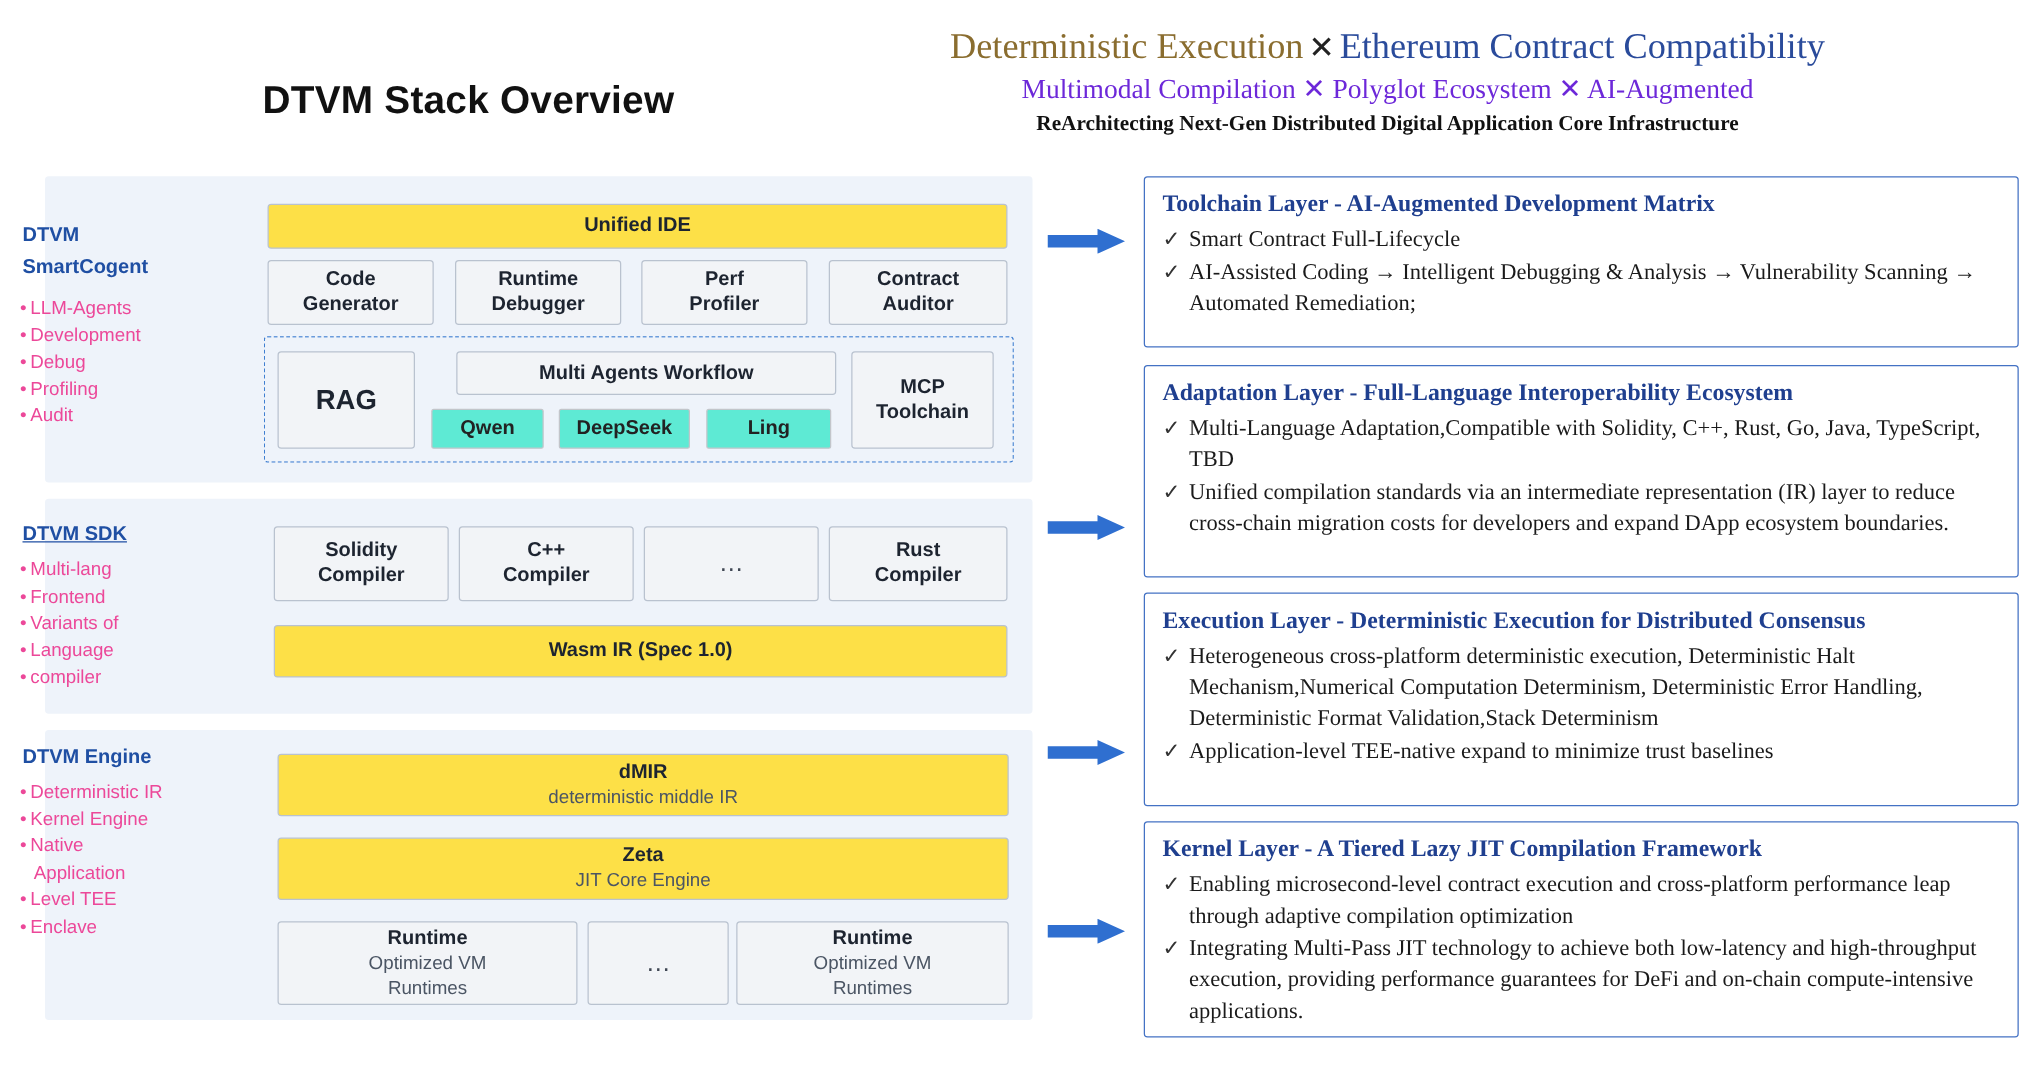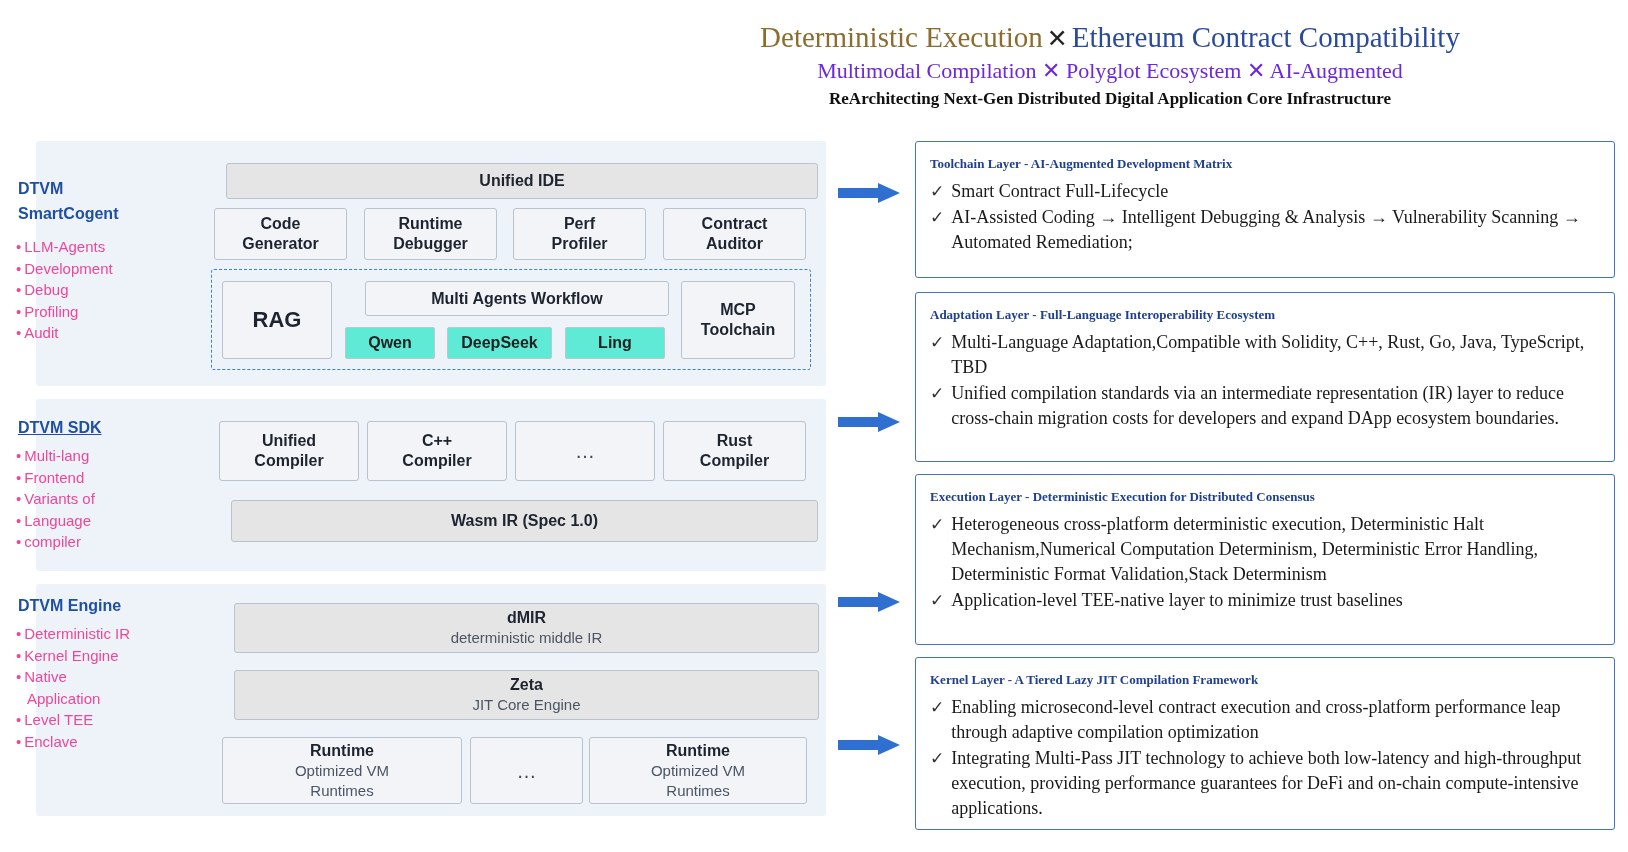--- a/index.html
+++ b/index.html
@@ -103,21 +103,21 @@
   }
   .box.strong {
     color: #1d2430;
     font-weight: bold;
   }
   .box .sub {
     font-weight: normal;
     color: #4b5564;
     font-size: 15px;
   }
-  .box.white { background: #e5e5e5; margin-left: 12px; }
+  .box.white { background: #fde047; }
   .box.gray-pill {
     background: #5eead4;
     border: 1px solid #c2c5ca;
     font-weight: bold;
     color: #222;
     border-radius: 2px;
   }
 
   .dashed-region {
     position: absolute;
@@ -138,21 +138,21 @@
     position: absolute;
     border: 1.4px solid #4472c4;
     border-radius: 3px;
     background: #ffffff;
     box-sizing: border-box;
     padding: 10px 14px 10px 14px;
     font-family: "Liberation Serif", serif;
   }
   .card-title {
     color: #1f3f8f;
-    font-size: 13px;
+    font-size: 19px;
     font-weight: bold;
     margin-bottom: 3px;
     line-height: 24px;
   }
   .card-item {
     display: flex;
     align-items: flex-start;
     font-size: 18px;
     line-height: 25px;
     color: #1a1a1a;
@@ -164,20 +164,21 @@
     flex: 0 0 auto;
     font-size: 17px;
     line-height: 25px;
   }
 </style>
 </head>
 <body>
 
 <div class="page">
 
+  <div class="main-title">DTVM Stack Overview</div>
 
   <div class="tagline-block">
     <div class="tagline-1">
       <span class="tl-gold">Deterministic Execution</span><span class="tl-x">✕</span><span class="tl-blue">Ethereum Contract Compatibility</span>
     </div>
     <div class="tagline-2">Multimodal Compilation ✕ Polyglot Ecosystem ✕ AI-Augmented</div>
     <div class="tagline-3">ReArchitecting Next-Gen Distributed Digital Application Core Infrastructure</div>
   </div>
 
   <div class="group" style="left:36px; top:141px; width:790px; height:245px;"></div>
@@ -245,21 +246,21 @@
 
   <div class="bullets" style="top:445px;">
     <div><span class="dot">•</span><span>Multi-lang</span></div>
     <div><span class="dot">•</span><span>Frontend</span></div>
     <div><span class="dot">•</span><span>Variants of</span></div>
     <div><span class="dot">•</span><span>Language</span></div>
     <div><span class="dot">•</span><span>compiler</span></div>
   </div>
 
   <div class="box strong" style="left:219px; top:421px; width:140px; height:60px;">
-    <div>Unified</div>
+    <div>Solidity</div>
     <div>Compiler</div>
   </div>
   <div class="box strong" style="left:367px; top:421px; width:140px; height:60px;">
     <div>C++</div>
     <div>Compiler</div>
   </div>
   <div class="box" style="left:515px; top:421px; width:140px; height:60px; font-size:20px;">
     <div>…</div>
   </div>
   <div class="box strong" style="left:663px; top:421px; width:143px; height:60px;">
@@ -354,21 +355,21 @@
   </div>
 
   <div class="card" style="left:915px; top:474px; width:700px; height:171px;">
     <div class="card-title">Execution Layer - Deterministic Execution  for Distributed Consensus</div>
     <div class="card-item">
       <span class="check">✓</span>
       <span>Heterogeneous cross-platform deterministic execution, Deterministic Halt Mechanism,Numerical Computation Determinism, Deterministic Error Handling, Deterministic Format Validation,Stack Determinism</span>
     </div>
     <div class="card-item">
       <span class="check">✓</span>
-      <span>Application-level TEE-native layer to minimize trust baselines</span>
+      <span>Application-level TEE-native expand to minimize trust baselines</span>
     </div>
   </div>
 
   <div class="card" style="left:915px; top:657px; width:700px; height:173px;">
     <div class="card-title">Kernel Layer - A Tiered Lazy JIT Compilation Framework</div>
     <div class="card-item">
       <span class="check">✓</span>
       <span>Enabling microsecond-level contract execution and cross-platform performance leap through adaptive compilation optimization</span>
     </div>
     <div class="card-item">

